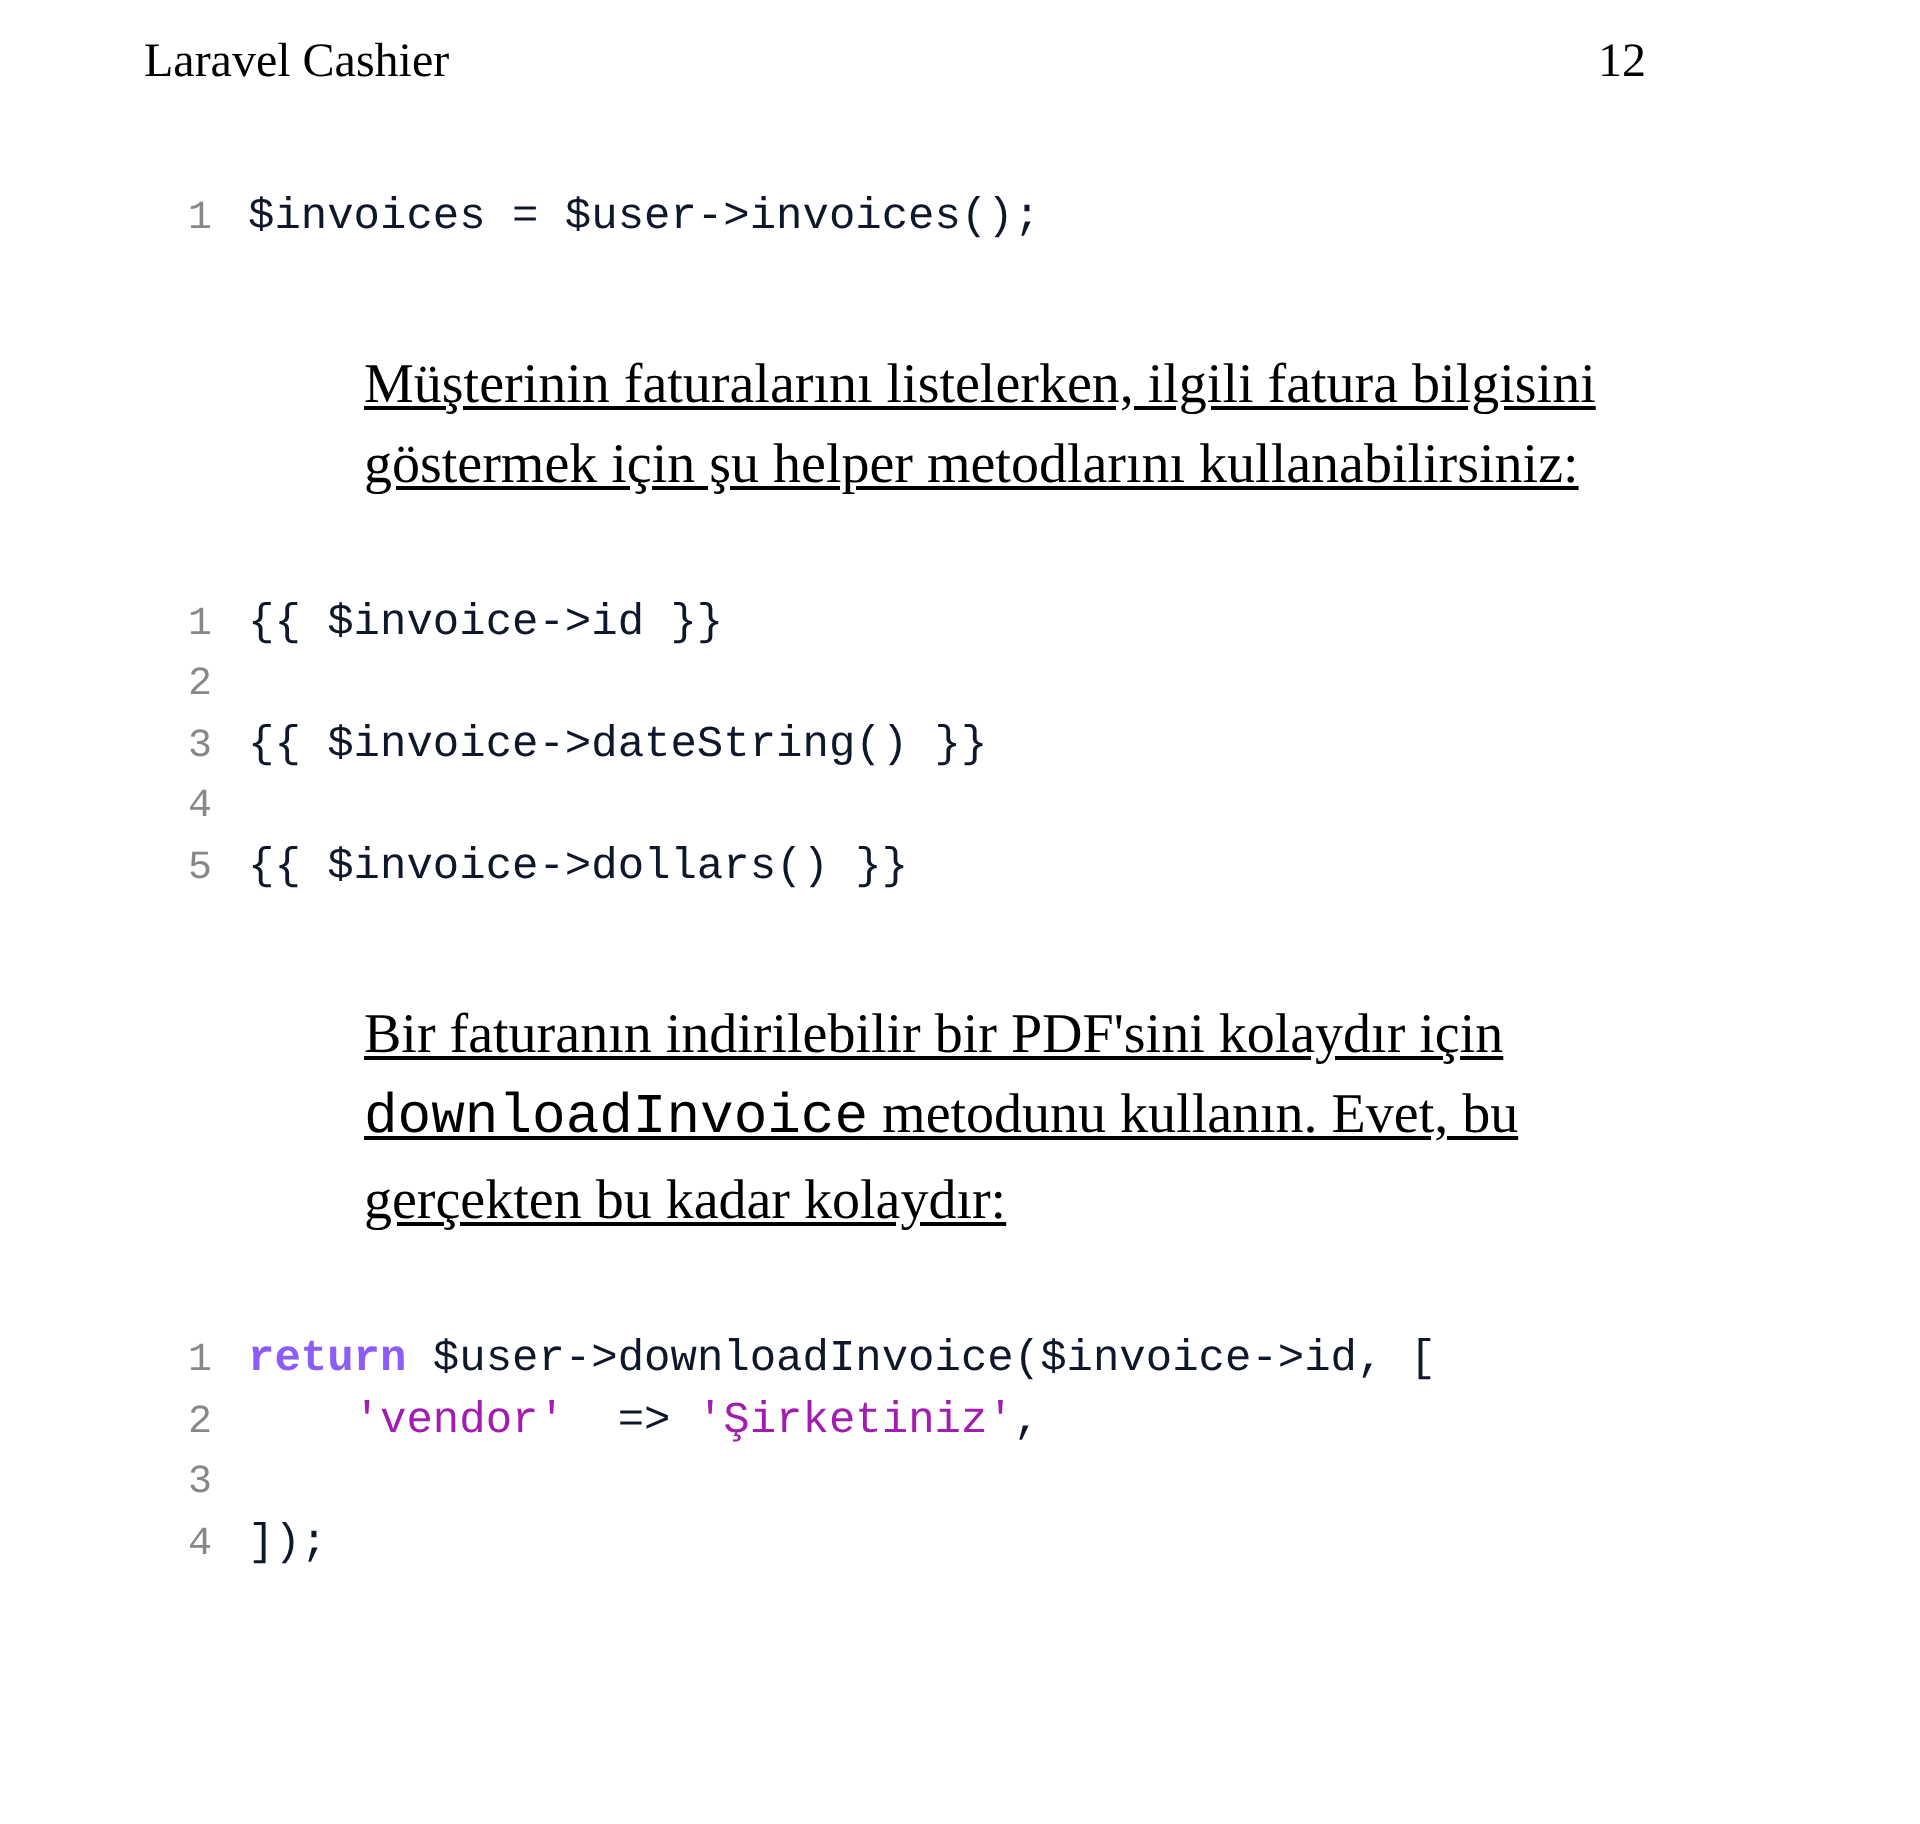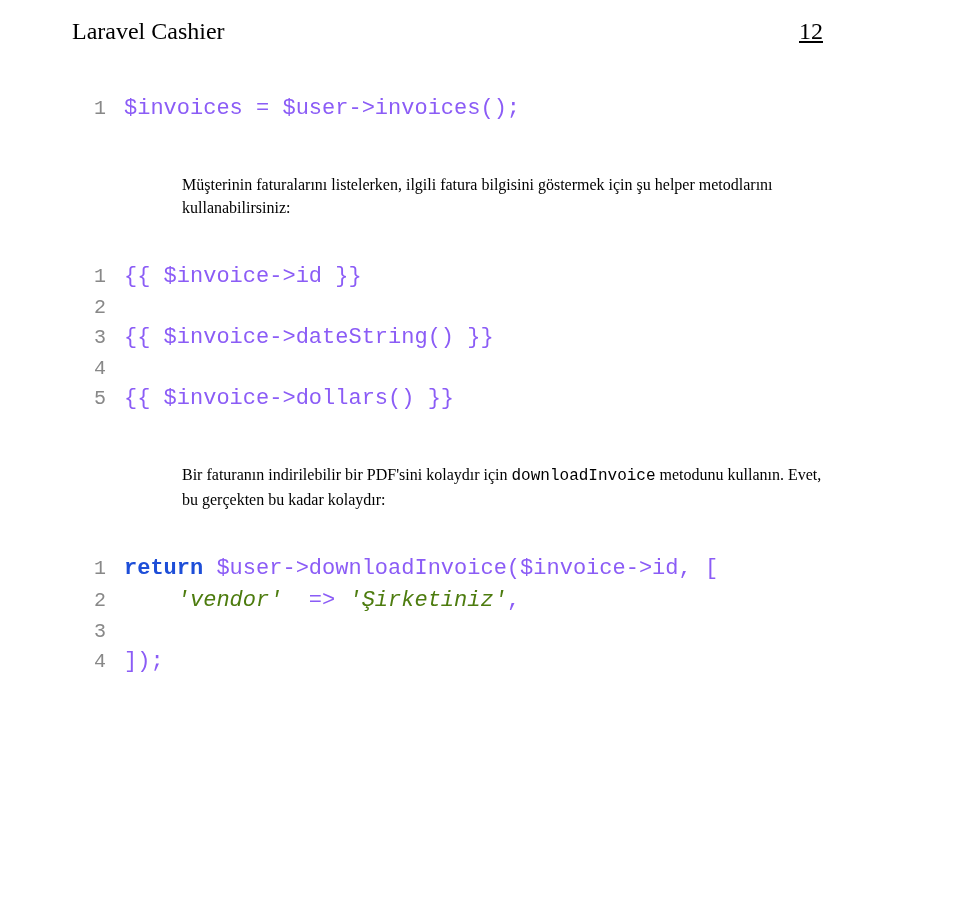--- a/index.html
+++ b/index.html
@@ -22,21 +22,20 @@
     justify-content: space-between;
     align-items: baseline;
     font-size: 24px;
     margin-bottom: 48px;
   }
   .header-title {
     font-weight: normal;
   }
   .page-number {
     font-weight: normal;
-    text-decoration: underline;
   }
   .code-block {
     margin: 0 0 48px 0;
     font-family: "Courier New", Courier, monospace;
     font-size: 22px;
     line-height: 1.45;
   }
   .code-line {
     display: flex;
     align-items: baseline;
@@ -47,28 +46,29 @@
     text-align: right;
     color: #888;
     user-select: none;
     flex: 0 0 34px;
     font-size: 20px;
   }
   .code {
     padding-left: 18px;
     white-space: pre;
   }
-  .tok-default { color: #8b5cf6; }
-  .tok-keyword { color: #1d4ed8; font-weight: bold; }
-  .tok-string  { color: #4d7c0f; font-style: italic; }
+  .tok-default { color: #0f172a; }
+  .tok-keyword { color: #8b5cf6; font-weight: bold; }
+  .tok-string  { color: #a21caf; }
   .body-text {
-    font-size: 16px;
+    font-size: 28px;
     line-height: 1.45;
     margin: 0 0 42px 110px;
     max-width: 690px;
+    text-decoration: underline;
   }
   .body-text .mono { font-family: "Courier New", Courier, monospace; }
 </style>
 </head>
 <body>
 
 <div class="page">
 
   <div class="header-line">
     <span class="header-title">Laravel Cashier</span>

